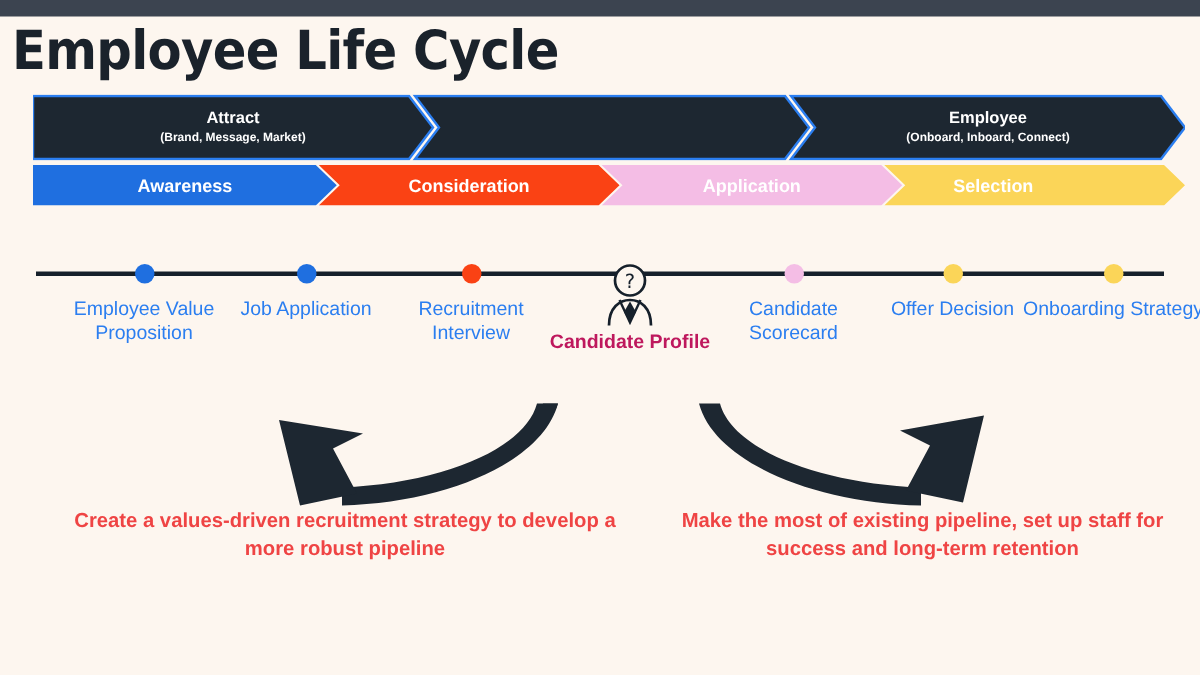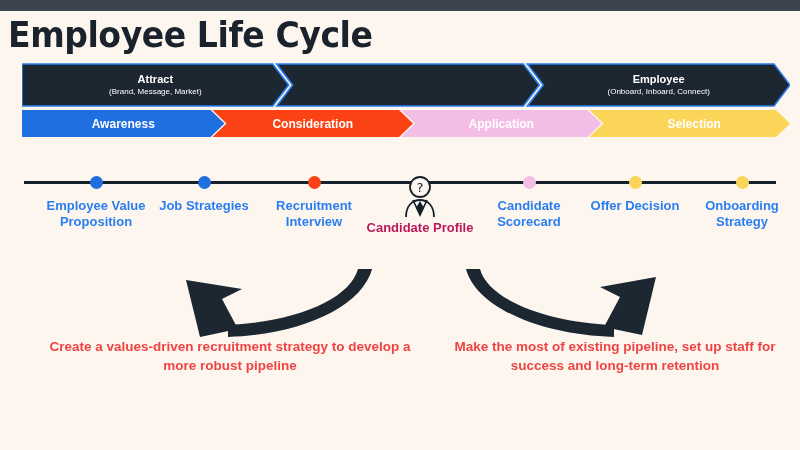--- a/index.html
+++ b/index.html
@@ -30,21 +30,21 @@
     position:absolute;left:22px;top:63px;width:768px;height:44px;
   }
   .stage-row svg{position:absolute;left:0;top:0;}
   .stage-labels{position:absolute;left:0;top:0;width:768px;height:44px;}
   .stage-cell{
     position:absolute;top:0;height:44px;
     display:flex;flex-direction:column;align-items:center;justify-content:center;
     color:#ffffff;
   }
   .stage-cell .st-name{font-size:11px;font-weight:bold;line-height:13px;}
-  .stage-cell .st-sub{font-size:8px;line-height:12px;font-weight:normal;}
+  .stage-cell .st-sub{font-size:8px;line-height:12px;font-weight:bold;}
 
   
   .funnel-row{
     position:absolute;left:22px;top:110px;width:768px;height:27px;
   }
   .funnel-row svg{position:absolute;left:0;top:0;}
   .funnel-labels{position:absolute;left:0;top:0;width:768px;height:16px;}
   .funnel-cell{
     position:absolute;top:0;height:27px;
     display:flex;align-items:center;justify-content:center;
@@ -57,21 +57,21 @@
     position:absolute;left:24px;top:16px;width:752px;height:3px;background:#16202b;
   }
   .tl-node{position:absolute;top:0;width:120px;margin-left:-60px;text-align:center;}
   .tl-dot{
     width:13px;height:13px;border-radius:50%;
     position:absolute;left:50%;margin-left:-6.5px;top:11px;
   }
   .tl-label{
     position:absolute;top:33px;left:0;width:120px;
     font-size:13px;line-height:16px;color:#2b7ef0;
-    font-weight:bold;
+    font-weight:normal;
   }
   .tl-node.featured .tl-label{font-weight:bold;color:#be185d;top:55px;}
   .tl-icon{
     position:absolute;left:50%;margin-left:-21px;top:10px;width:42px;height:44px;
   }
 
   
   .curves{position:absolute;left:0;top:255px;width:800px;height:90px;}
 
   
@@ -121,36 +121,36 @@
   <div class="funnel-labels" id="funnel-labels">
       <div class="funnel-cell" style="left: 0px; width: 202.5px;">
         <span>Awareness</span>
       </div>
       <div class="funnel-cell" style="left: 379px; width: 200.5px;">
         <span>Application</span>
       </div>
       <div class="funnel-cell" style="left: 190.5px; width: 200.5px;">
         <span>Consideration</span>
       </div>
-      <div class="funnel-cell" style="left: 572px; width: 200.5px;">
+      <div class="funnel-cell" style="left: 540px; width: 200.5px;">
         <span>Selection</span>
       </div>
     </div>
 </div>
 
 <div class="timeline">
   <div class="tl-line"></div>
   <div id="timeline-nodes">
       <div class="tl-node" style="left: 96px;">
         <div class="tl-dot" style="background: rgb(31, 111, 224);"></div>
         <div class="tl-label">Employee Value Proposition</div>
       </div>
       <div class="tl-node" style="left: 204px;">
         <div class="tl-dot" style="background: rgb(31, 111, 224);"></div>
-        <div class="tl-label">Job Strategies</div>
+        <div class="tl-label">Job Application</div>
       </div>
       <div class="tl-node" style="left: 314px;">
         <div class="tl-dot" style="background: rgb(250, 66, 20);"></div>
         <div class="tl-label">Recruitment Interview</div>
       </div>
       <div class="tl-node featured" style="left: 420px;">
         <div class="tl-icon"><svg width="42" height="44" viewBox="0 0 42 44">
             <circle cx="21" cy="12" r="10" fill="#fdf6ef" stroke="#16202b" stroke-width="1.8"></circle>
             <text x="21" y="17" text-anchor="middle" font-size="13" font-family="DejaVu Sans, sans-serif" fill="#16202b">?</text>
             <path d="M 7,42 C 7,30 14,25 21,25 C 28,25 35,30 35,42" fill="none" stroke="#16202b" stroke-width="1.8"></path>

